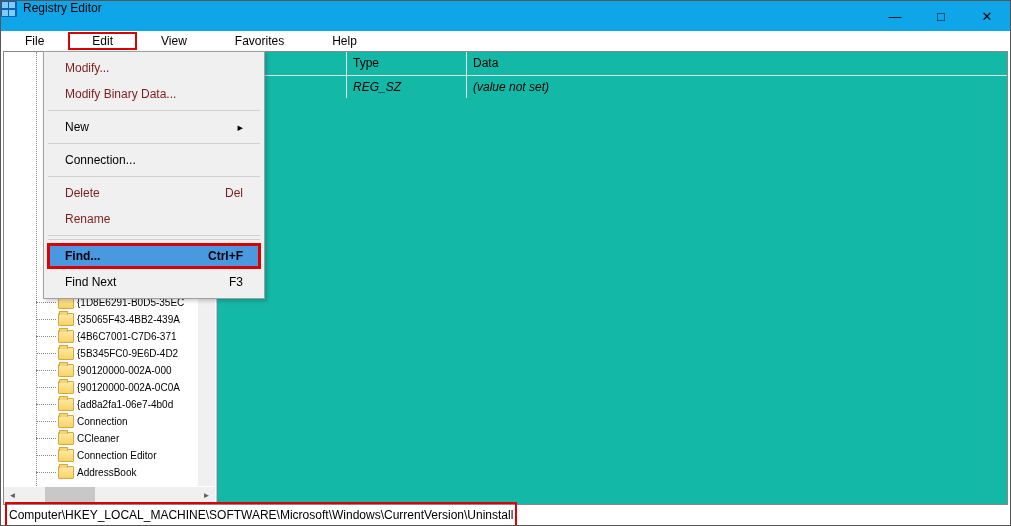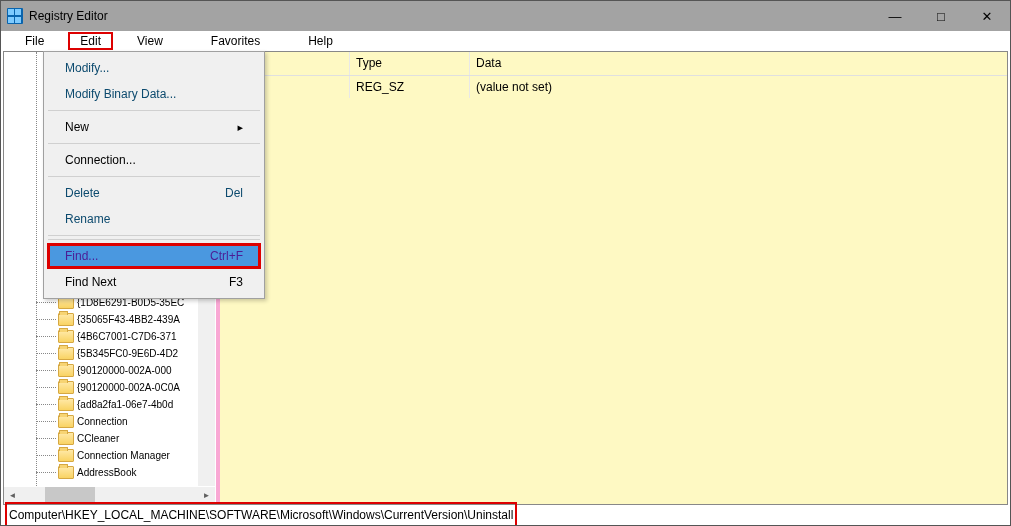--- a/index.html
+++ b/index.html
@@ -10,23 +10,21 @@
     color: #000;
     width: 1011px;
     height: 526px;
     overflow: hidden;
     border: 1px solid #555;
     position: relative;
   }
   .titlebar {
     height: 30px;
     display: flex;
-    align-items: center;
-    padding-left: 6px;
-    background: #a3a3a3;
+    background: #0ea5e9;
   }
   .title-icon {
     width: 16px; height: 16px;
     background: #0a64ad;
     display: flex; flex-wrap: wrap;
     padding: 1px;
     gap: 1px;
     border-radius: 1px;
   }
   .title-icon span { width: 6px; height: 6px; background: #7ecbff; }
@@ -51,21 +49,21 @@
     align-items: center;
     font-size: 12px;
     border-bottom: 0;
   }
   .menu-item {
     padding: 2px 24px;
     cursor: default;
   }
   .menu-item.highlighted {
     border: 2px solid #d00;
-    padding: 0 10px;
+    padding: 0 22px;
     background: #fff;
   }
   .edit-dropdown {
     position: absolute;
     top: 50px;
     left: 42px;
     width: 222px;
     background: #f0f0f0;
     border: 1px solid #a0a0a0;
     box-shadow: 2px 2px 4px rgba(0,0,0,0.2);
@@ -73,27 +71,28 @@
     z-index: 100;
   }
   .dd-item {
     padding: 6px 18px;
     display: flex;
     justify-content: space-between;
     align-items: center;
     cursor: default;
     font-size: 12px;
   }
-  .dd-item.disabled { color: #0c4a6e; }
+  .dd-item.disabled { color: #7f1d1d; }
   .dd-item.find {
     background: #4a98e0;
-    color: #4c1d95;
+    color: #000000;
     border: 3px solid #d00;
     padding: 3px 15px;
     margin: 0;
+    font-weight: bold;
   }
   .dd-sep {
     height: 1px;
     background: #d0d0d0;
     margin: 3px 1px;
   }
   .arrow-right::after {
     content: "▸";
     font-size: 11px;
     color: #000;
@@ -108,35 +107,35 @@
     border: 1px solid #888;
   }
   .tree-pane {
     width: 212px;
     border-right: 1px solid transparent;
     overflow: hidden;
     position: relative;
   }
   .list-pane {
     flex: 1;
-    border-left: 4px solid #f9a8d4;
-    background: #fef9c3;
+    border-left: 1px solid #f9a8d4;
+    background: #14b8a6;
   }
   .list-header {
     display: flex;
     border-bottom: 1px solid #e0e0e0;
     height: 24px;
     font-size: 12px;
   }
   .col { padding: 4px 6px; }
   .col-name { width: 130px; border-right: 1px solid #e8e8e8; }
   .col-type { width: 120px; border-right: 1px solid #e8e8e8; }
   .col-data { flex: 1; }
   .list-row { display: flex; font-size: 12px; }
-  .list-row .col { padding: 4px 6px; }
+  .list-row .col { padding: 4px 6px; font-style: italic; }
   
   .tree-area {
     position: absolute;
     top: 242px;
     left: 0;
     right: 0;
     bottom: 18px;
     overflow: hidden;
     padding-left: 54px;
   }
@@ -293,21 +292,21 @@
         <div class="tree-node">
           <span class="folder-icon"></span>
           <span>Connection</span>
         </div>
         <div class="tree-node">
           <span class="folder-icon"></span>
           <span>CCleaner</span>
         </div>
         <div class="tree-node">
           <span class="folder-icon"></span>
-          <span>Connection Manager</span>
+          <span>Connection Editor</span>
         </div>
         <div class="tree-node">
           <span class="folder-icon"></span>
           <span>AddressBook</span>
         </div>
       </div>
     <div class="vscroll">
       <div class="vscroll-thumb"></div>
     </div>
     <div class="hscroll">

